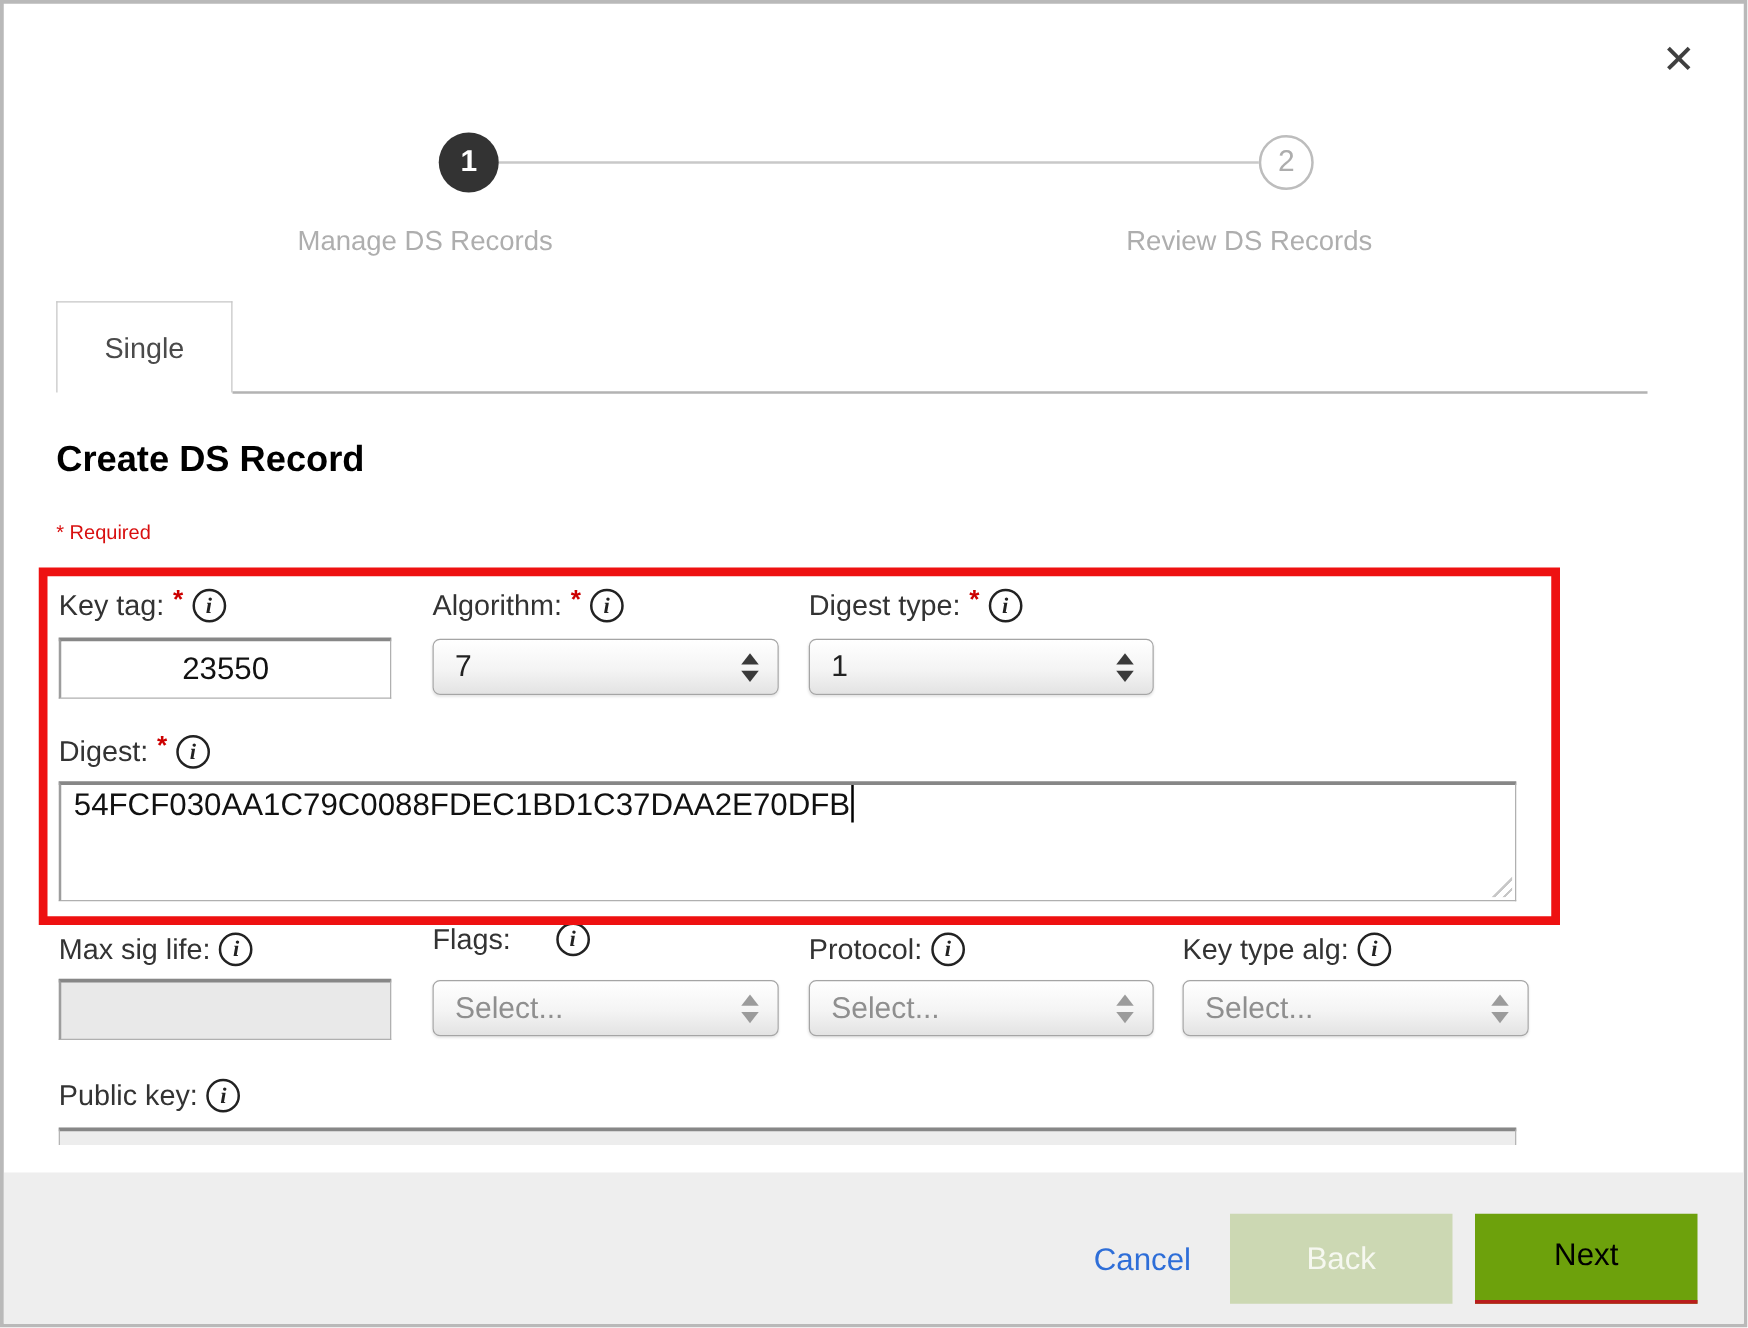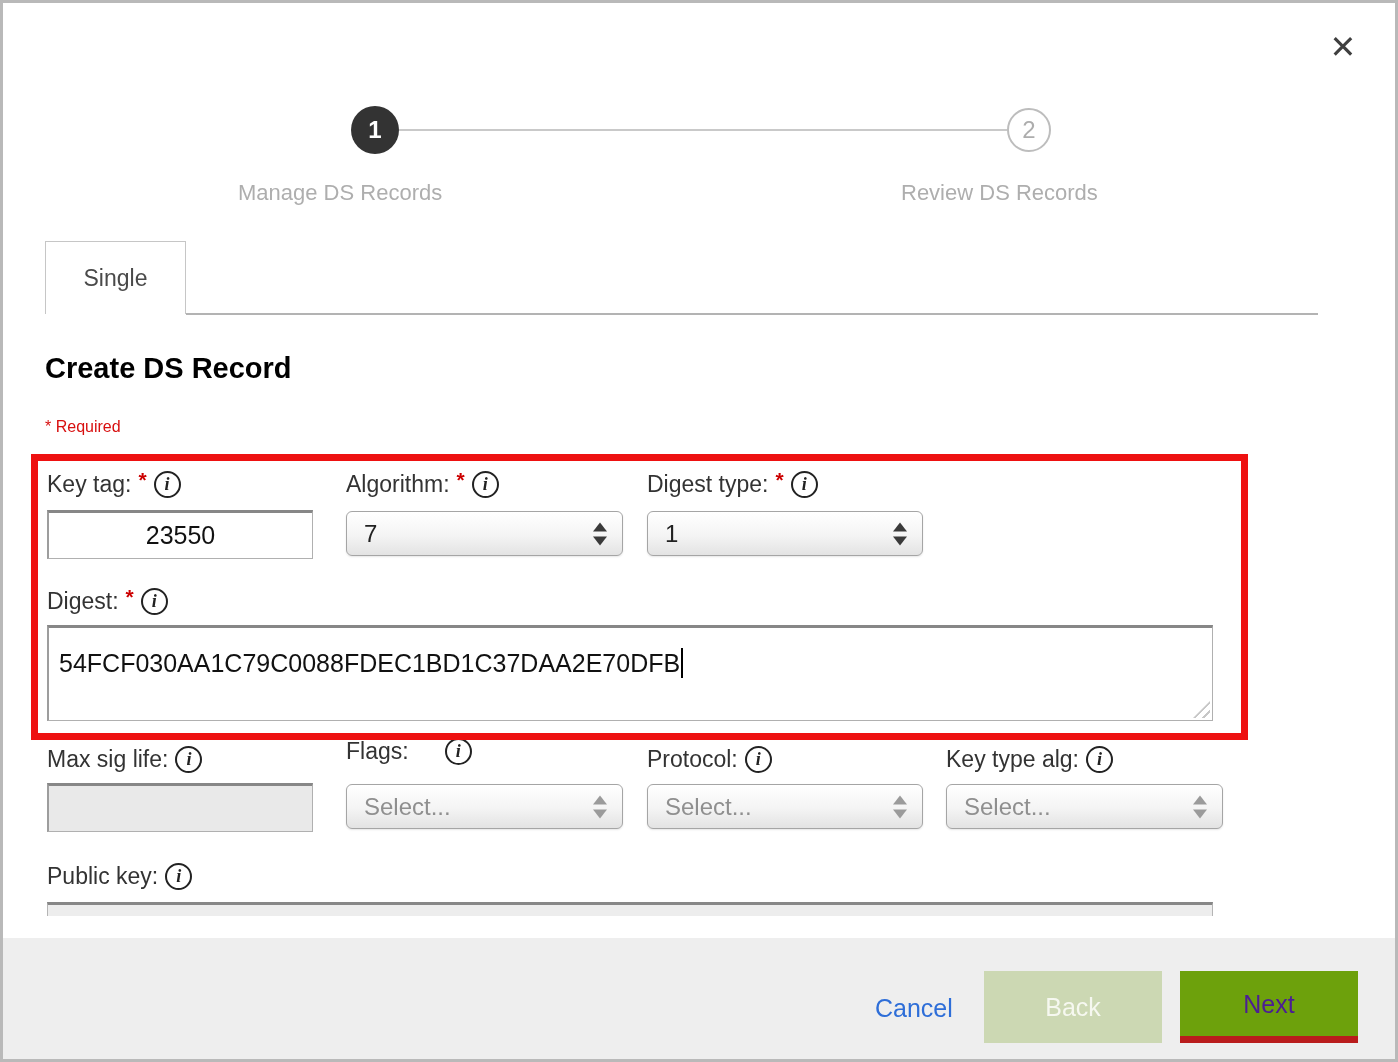--- a/index.html
+++ b/index.html
@@ -56,36 +56,36 @@
   .mac-select .sel-text.placeholder{color:#8f8f8f;}
   .spinner{position:absolute;right:15px;top:50%;transform:translateY(-50%);display:flex;flex-direction:column;gap:5px;align-items:center;}
   .spinner .up{width:0;height:0;border-left:7px solid transparent;border-right:7px solid transparent;border-bottom:9px solid #3a3a3a;}
   .spinner .down{width:0;height:0;border-left:7px solid transparent;border-right:7px solid transparent;border-top:9px solid #3a3a3a;}
   .spinner.muted .up{border-bottom-color:#9b9b9b;}
   .spinner.muted .down{border-top-color:#9b9b9b;}
 
   
   .digest-area{left:44px;top:622px;width:1166px;height:96px;background:#fff;
     border:1px solid #b0b0b0;border-top:3px solid #878787;border-left:2px solid #9d9d9d;
-    font-size:25px;color:#111;padding:20px 10px;cursor:text;}
+    font-size:25px;color:#111;padding:0 10px;cursor:text;}
   .caret{display:inline-block;width:2px;height:30px;background:#000;vertical-align:-6px;margin-left:1px;}
   .resize-handle{position:absolute;right:2px;bottom:2px;width:17px;height:17px;
     background:repeating-linear-gradient(135deg,#c7c7c7 0 2px,transparent 2px 6px);
     clip-path:polygon(100% 0,100% 100%,0 100%);cursor:nwse-resize;}
 
   
   .pubkey-stub{left:44px;top:899px;width:1166px;height:14px;background:#ededed;
     border:1px solid #b5b5b5;border-top:3px solid #878787;border-bottom:none;}
 
   
   .footer{left:0;top:935px;width:1392px;height:121px;background:#eeeeee;z-index:10;}
   .cancel-link{left:872px;top:56px;font-size:25px;color:#2e6ed8;cursor:pointer;}
   .btn{top:33px;width:178px;height:72px;text-align:center;line-height:72px;font-size:25px;cursor:pointer;}
   .btn.back{left:981px;background:#ccd8b3;color:#f6f8f0;cursor:default;}
-  .btn.next{left:1177px;background:#6da10c;border-bottom:7px solid #b91c1c;color:#4c1d95;line-height:67px;}
+  .btn.next{left:1177px;background:#6da10c;border-bottom:3px solid #b91c1c;color:#000000;line-height:67px;}
 </style>
 </head>
 <body>
 
 <div class="window">
 
   <div class="abs close-btn">✕</div>
 
   <div class="abs step-line"></div>
   <div class="abs step-circle step1">1</div>

